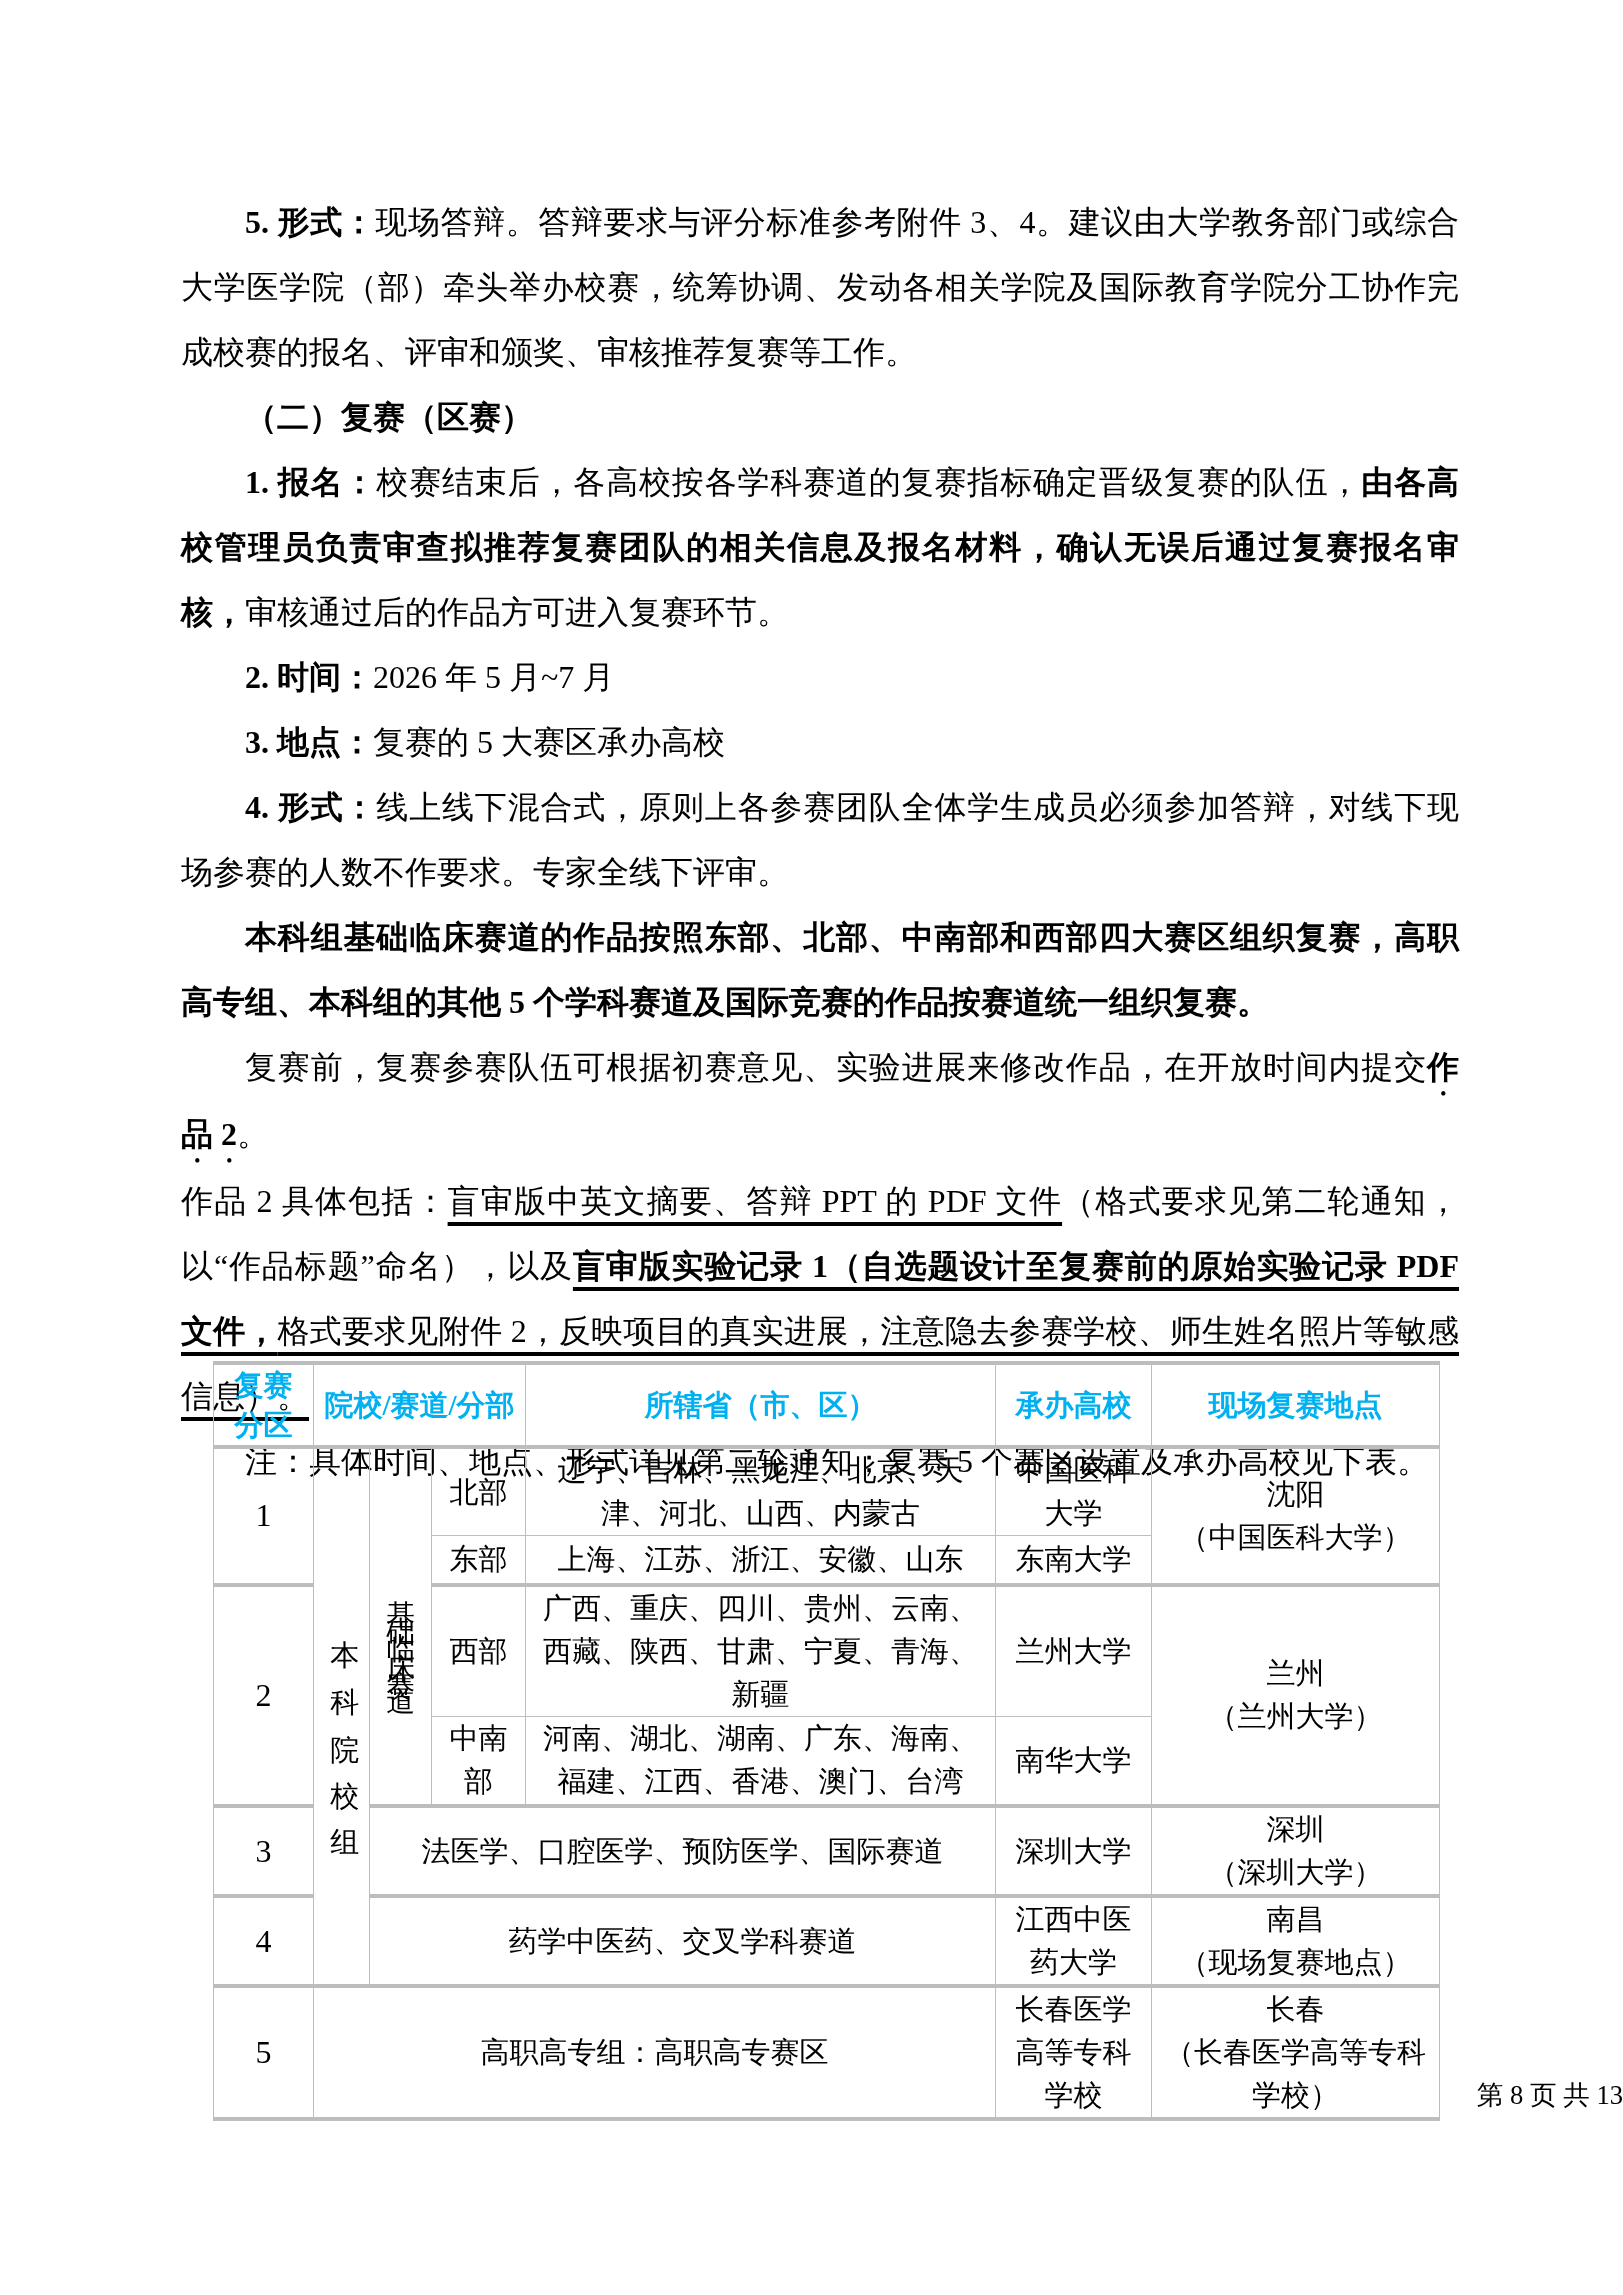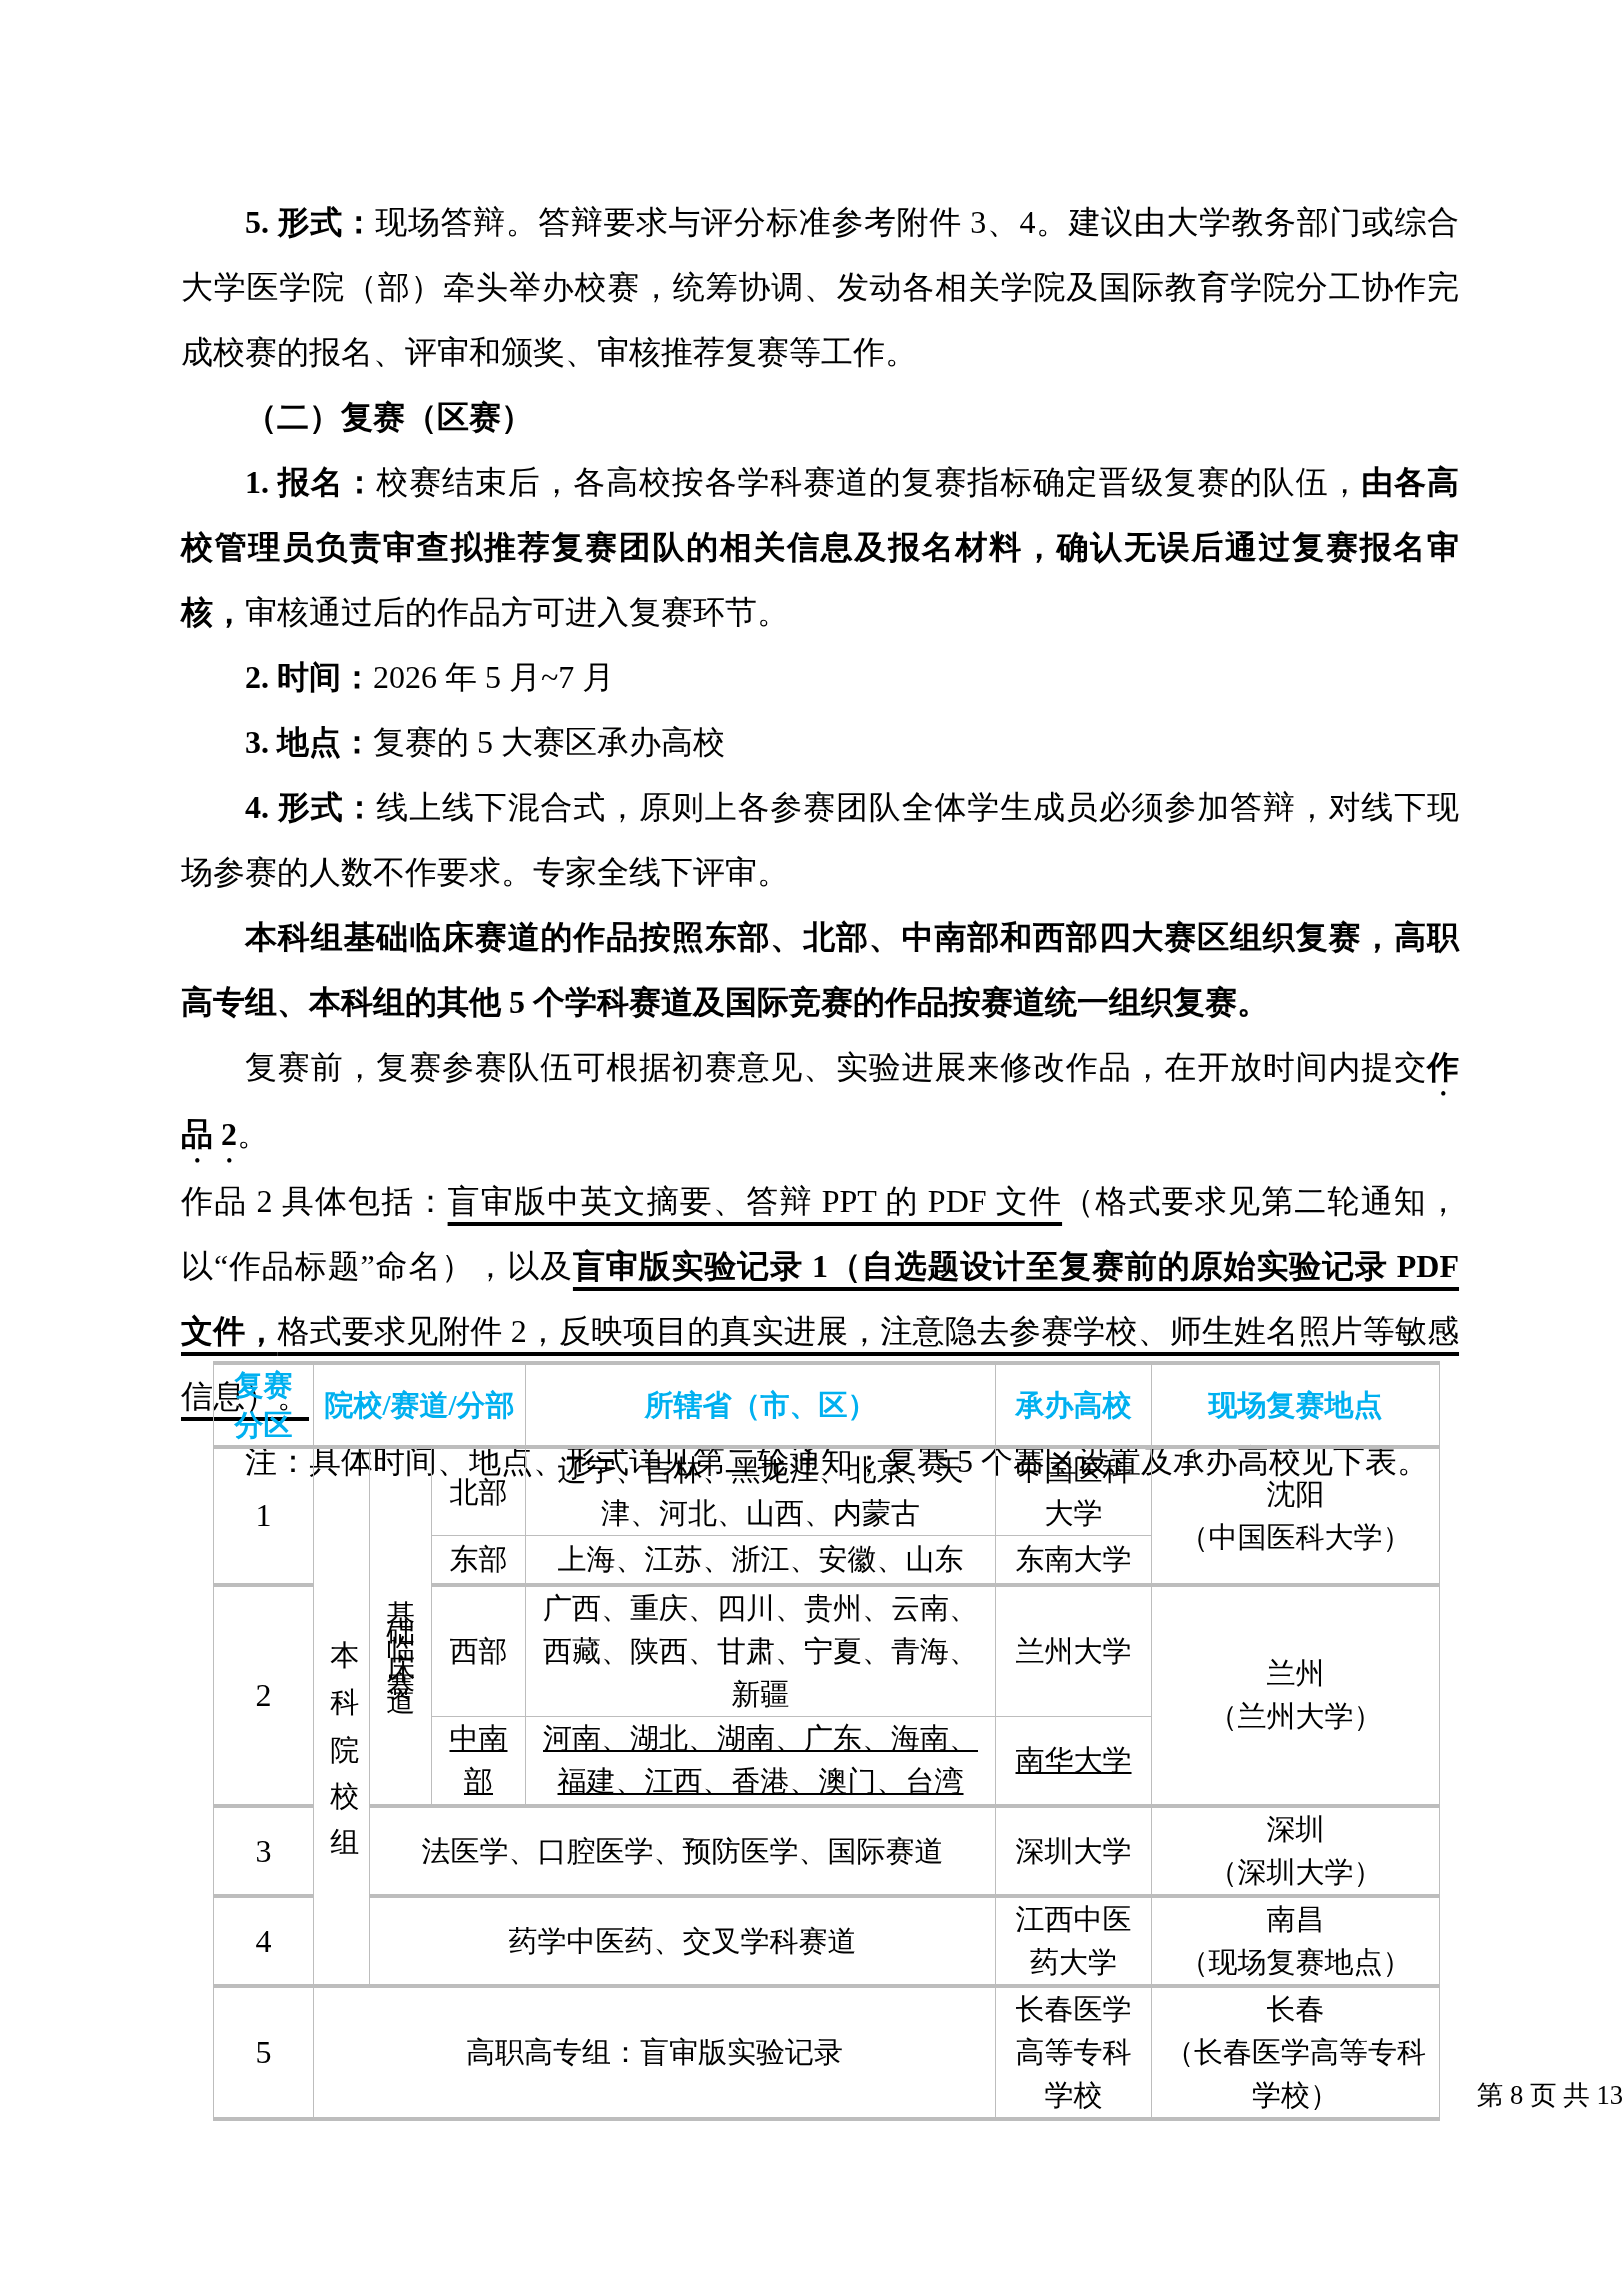--- a/index.html
+++ b/index.html
@@ -60,21 +60,21 @@
   table.zones thead th{
     color:var(--accent);
     font-weight:bold;
     border-bottom-width:4.1px;
     line-height:40px;
   }
   th.nowrap{white-space:nowrap;padding:0 2px;}
   tr.hHead{height:77px;}
   tr.h170{height:87px;}
   tr.h96{height:49px;}
-  tr.h176{height:90px;text-decoration:underline;}
+  tr.h176{height:90px;}
   tr.h168{height:86px;}
   tr.h242{height:124px;}
   tr.major td{border-top-width:4.1px;}
   td.zone{font-weight:bold;font-size:32px;}
   td.prov{text-align:justify;padding:3.1px 12.3px;}
   td.loc,td.host{white-space:pre-line;}
   .vtext{
     writing-mode:vertical-rl;
     text-orientation:upright;
     display:inline-block;
@@ -166,21 +166,21 @@
       </tr>
       <tr class="h168 major">
         <td class="zone">4</td>
         <td class="trackline" colspan="3">药学中医药、交叉学科赛道</td>
         <td class="host">江西中医药大学</td>
         <td class="loc">南昌
 （现场复赛地点）</td>
       </tr>
       <tr class="h242 major">
         <td class="zone">5</td>
-        <td class="trackline" colspan="4">高职高专组：盲审版实验记录</td>
+        <td class="trackline" colspan="4">高职高专组：高职高专赛区</td>
         <td class="host">长春医学高等专科学校</td>
         <td class="loc">长春
 （长春医学高等专科学校）</td>
       </tr>
     </tbody>
   </table>
 
   <div class="footer">第 8 页 共 13</div>
 
 </div>

